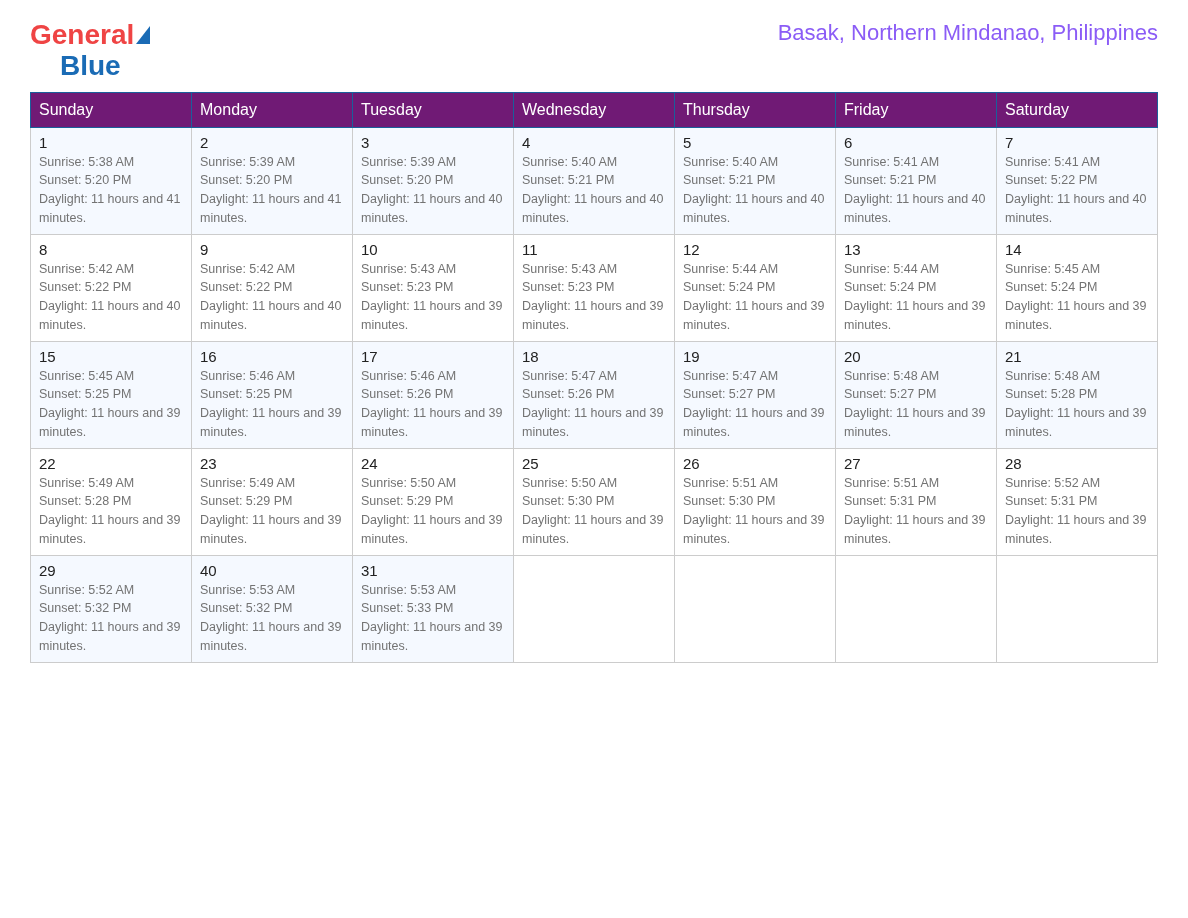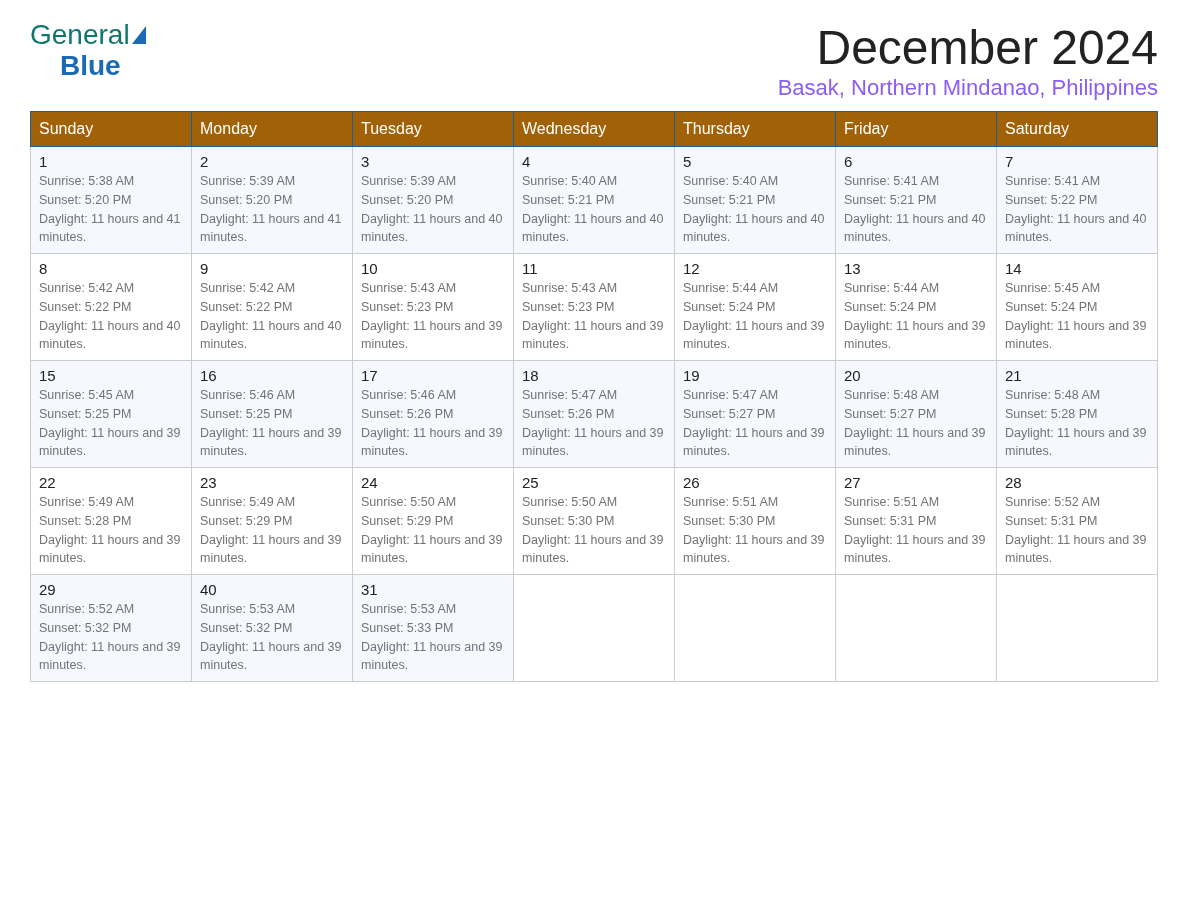--- a/index.html
+++ b/index.html
@@ -16,22 +16,22 @@
       align-items: flex-start;
       margin-bottom: 10px;
     }
     .logo {
       display: flex;
       flex-direction: column;
       line-height: 1.1;
     }
     .logo-general {
       font-size: 28px;
-      font-weight: normal;
-      color: #0f766e;
+      font-weight: bold;
+      color: #ef4444;
     }
     .logo-general span {
       color: #1a6bb5;
     }
     .logo-blue {
       font-size: 28px;
       font-weight: bold;
       color: #1a6bb5;
       margin-left: 30px;
       text-align: center;
@@ -63,21 +63,21 @@
     .location-title {
       font-size: 22px;
       color: #8b5cf6;
     }
     table {
       width: 100%;
       border-collapse: collapse;
       table-layout: fixed;
     }
     thead tr {
-      background-color: #a16207;
+      background-color: #701a75;
     }
     thead th {
       color: #fff;
       font-size: 16px;
       font-weight: normal;
       padding: 8px 8px;
       text-align: left;
       border: 1px solid #1a5f9a;
     }
     tbody td {
@@ -115,21 +115,20 @@
 <div class="header">
   <div class="logo">
     <div class="logo-row">
       <span class="logo-general">General<span class="logo-triangle"></span></span>
     </div>
     <div class="logo-row">
       <span class="logo-blue">Blue</span>
     </div>
   </div>
   <div class="title-block">
-    <div class="month-title">December 2024</div>
     <div class="location-title">Basak, Northern Mindanao, Philippines</div>
   </div>
 </div>
 
 <table>
   <thead>
     <tr>
     <th>Sunday</th>
         <th>Monday</th>
         <th>Tuesday</th>

